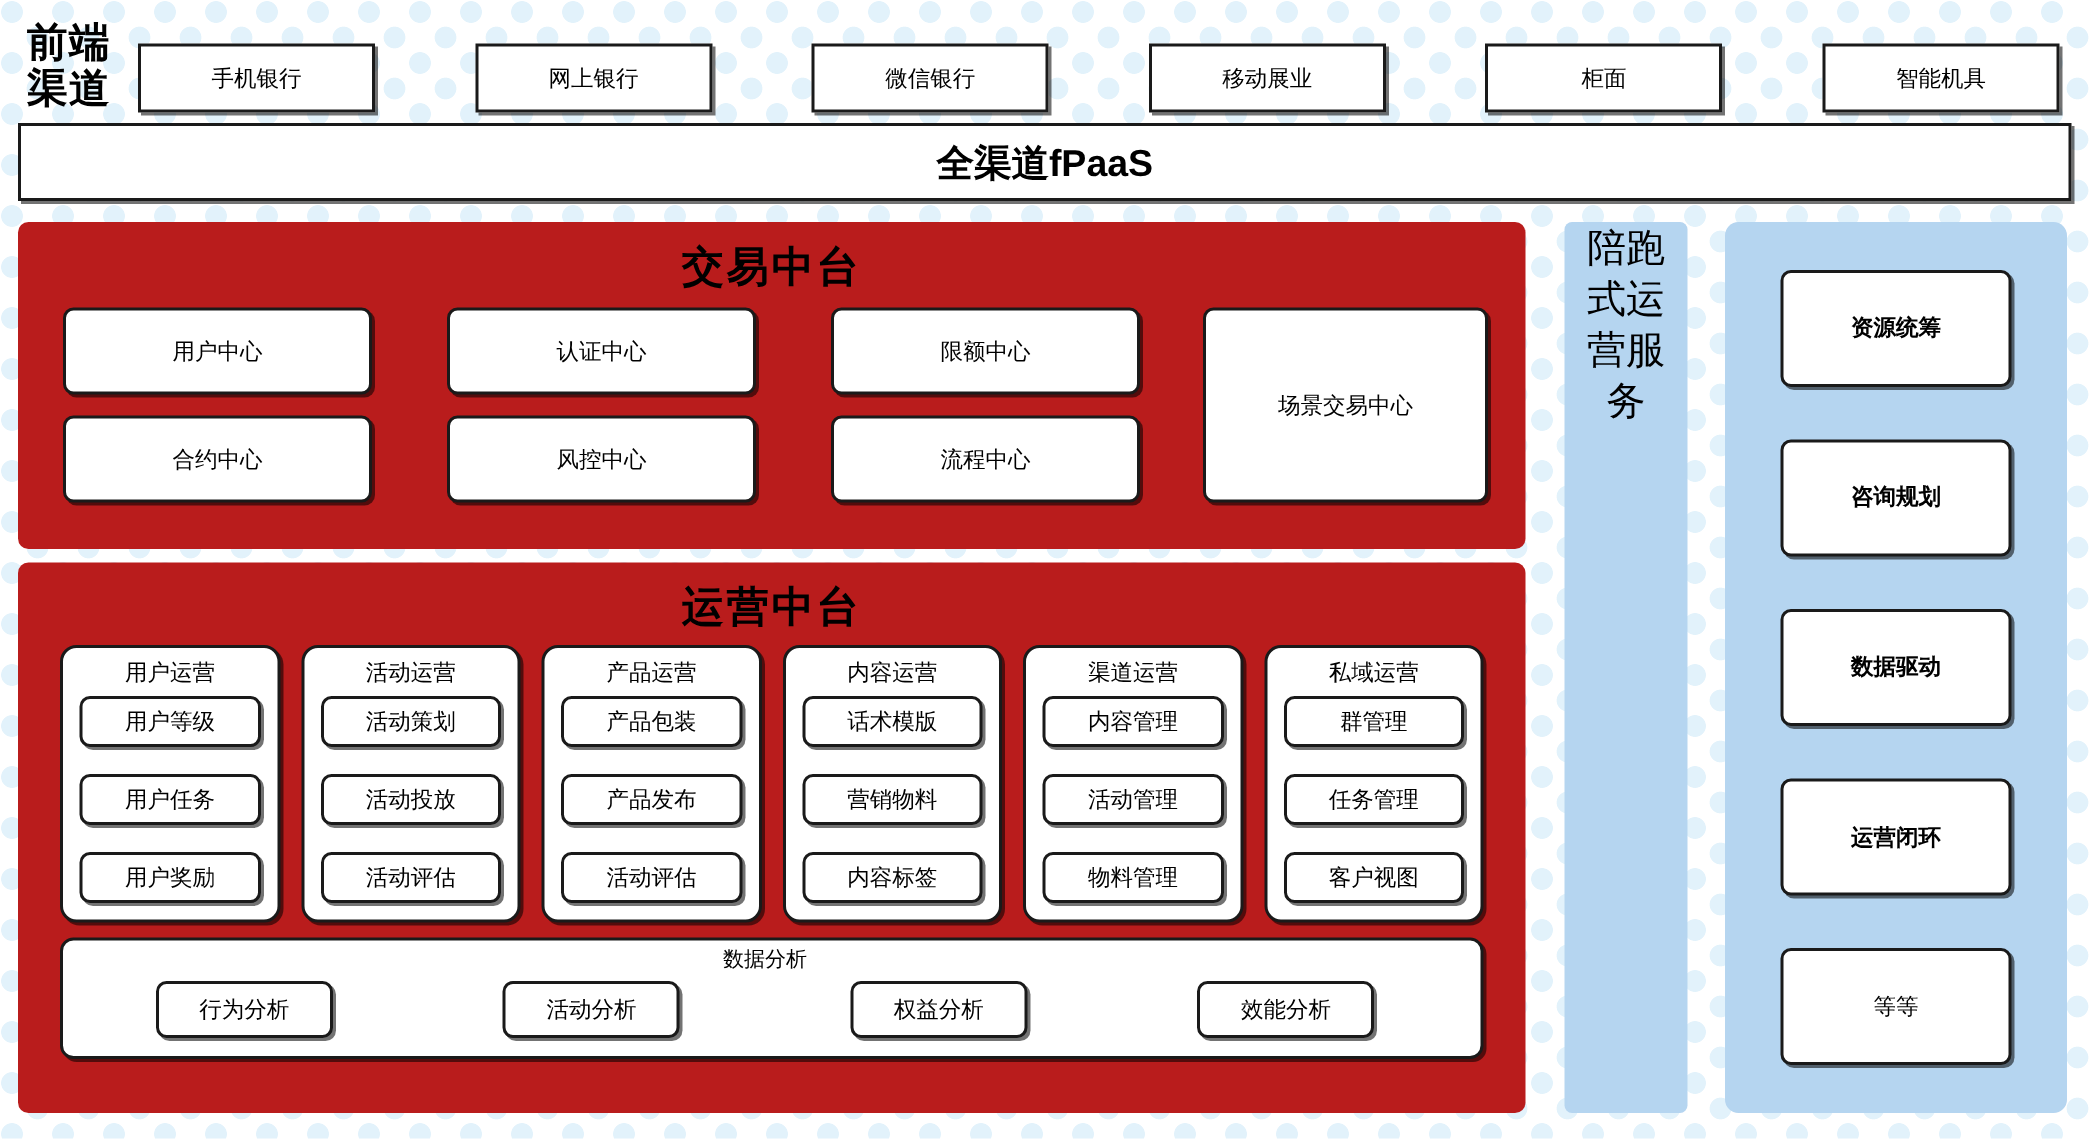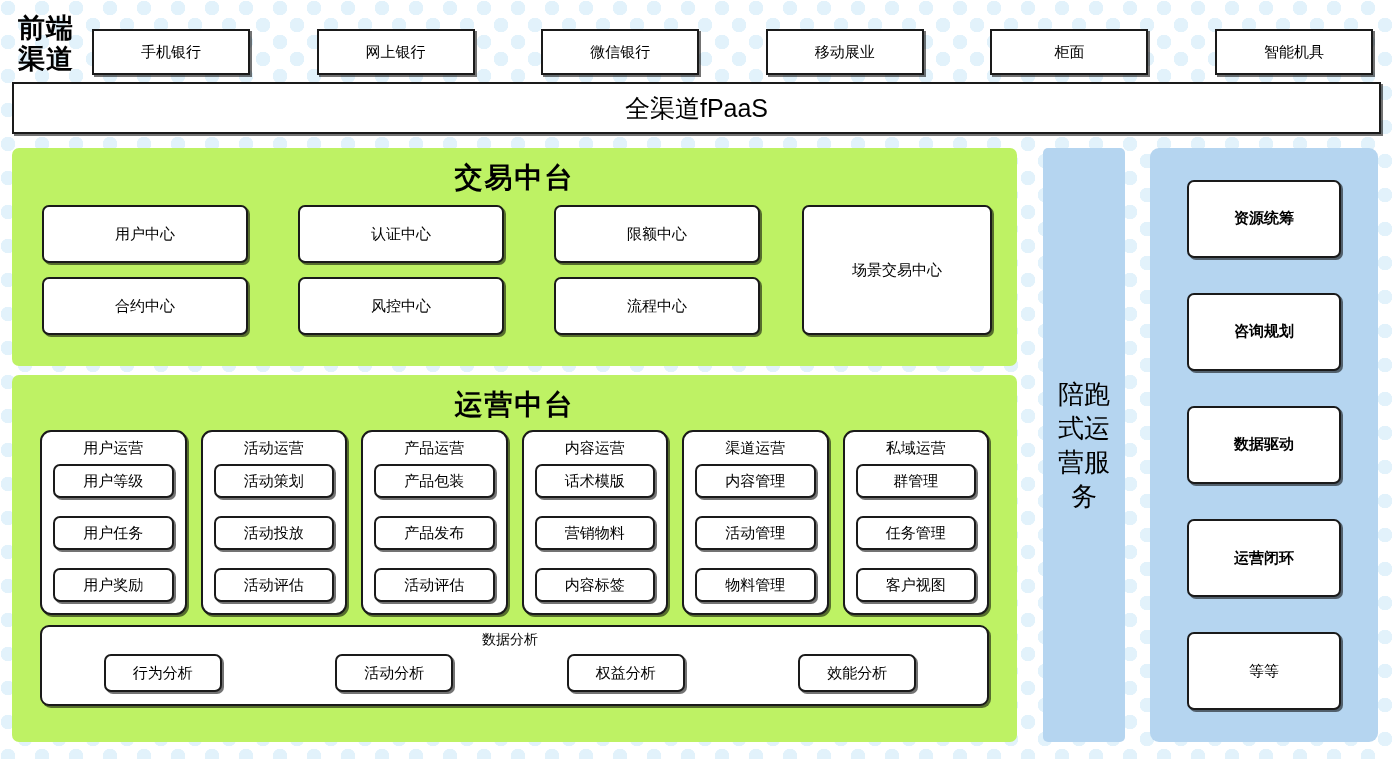--- a/index.html
+++ b/index.html
@@ -33,29 +33,29 @@
     width:92px;flex:0 0 92px;
     font-size:27px;font-weight:bold;line-height:31px;
     text-align:center;color:#000;letter-spacing:1px;
   }
   #channel-boxes{flex:1;display:flex;justify-content:space-between;padding-right:20px;}
   .channel-box{width:158px;height:46px;font-size:15px;}
 
   
   #fpaas-band{
     left:12px;top:82px;width:1369px;height:52px;
-    font-size:25px;font-weight:normal;
+    font-size:25px;font-weight:bold;
   }
 
   
   #main-area{left:12px;top:148px;width:1369px;height:594px;display:flex;}
   #center-col{width:1005px;flex:0 0 1005px;display:flex;flex-direction:column;}
 
   .blue-panel{
-    background:#bef264;border-radius:7px;box-sizing:border-box;position:relative;
+    background:#b91c1c;border-radius:7px;box-sizing:border-box;position:relative;
   }
   .panel-title{
     text-align:center;font-size:28px;font-weight:bold;color:#000;
     padding-top:11px;letter-spacing:2px;
   }
 
   
   #txn-panel{height:218px;}
   #txn-body{display:flex;padding:8px 25px 0 30px;gap:12px;}
   #txn-grid{
@@ -86,21 +86,21 @@
     padding:4px 14px 12px 5px;box-sizing:border-box;
   }
   #da-title{text-align:center;font-size:14px;padding-bottom:5px;color:#000;}
   #da-items{display:flex;justify-content:space-around;align-items:center;}
   .da-item{width:118px;height:38px;font-size:15px;}
 
   
   #service-strip{
     width:82px;flex:0 0 82px;margin-left:26px;
     background:#B5D5F0;border-radius:5px;
-    display:flex;align-items:center;justify-content:center;
+    display:flex;justify-content:center;
   }
   #service-strip-label{
     font-size:26px;line-height:34px;text-align:center;color:#000;
     width:58px;word-break:break-all;
   }
   #capability-panel{
     width:228px;flex:0 0 228px;margin-left:25px;
     background:#B5D5F0;border-radius:9px;
     display:flex;flex-direction:column;justify-content:space-around;
     align-items:center;padding:14px 0;box-sizing:border-box;

